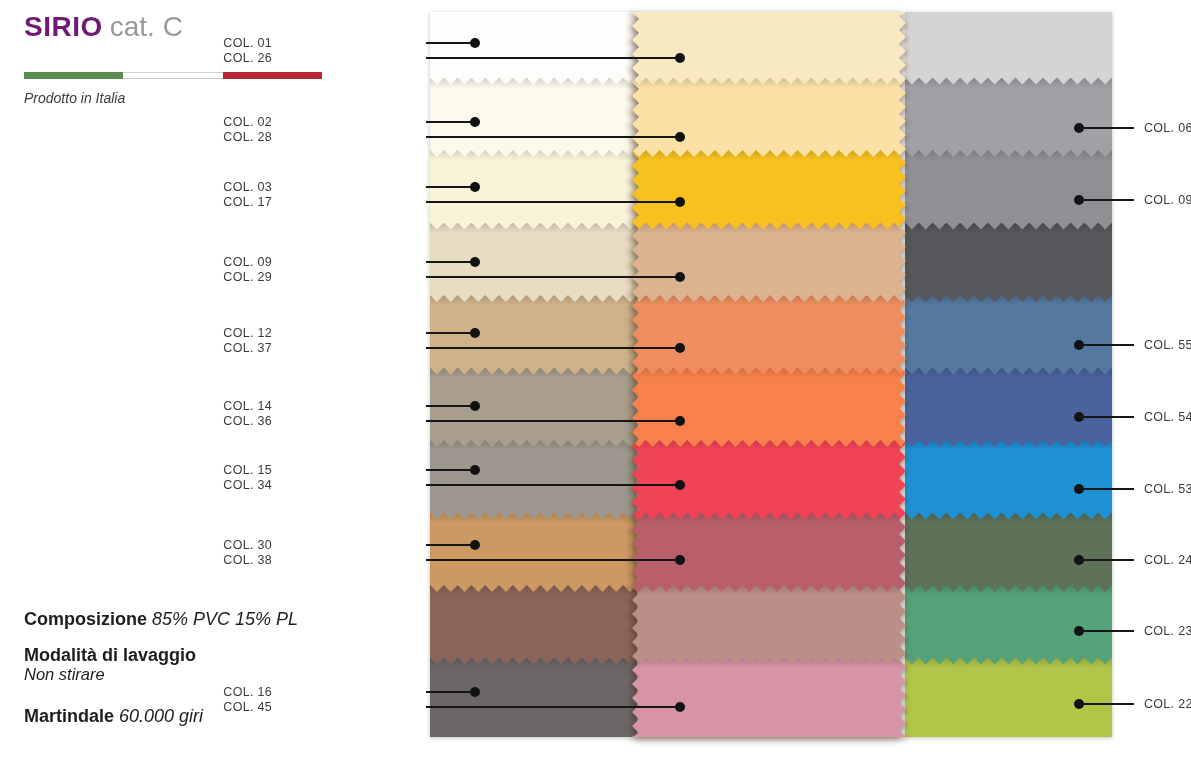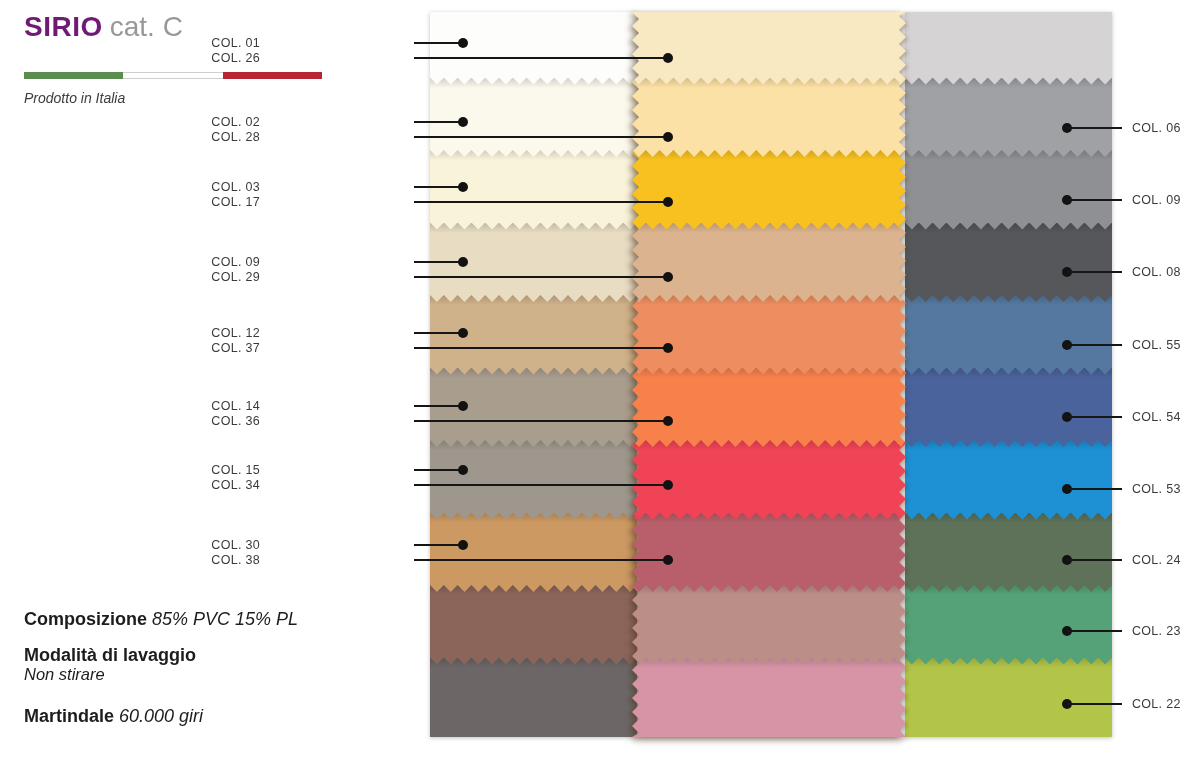--- a/index.html
+++ b/index.html
@@ -32,21 +32,21 @@
   #wrap-mid{left:632px;z-index:3;
     filter:drop-shadow(-3px 2px 3px rgba(74,50,28,.5)) drop-shadow(2px 2px 2px rgba(74,50,28,.3));}
   .strip{width:207px;}
   .strip.mid{width:274px;}
   .swatch{position:relative;height:72.5px;}
   .swatch + .swatch{height:79.5px;margin-top:-7px;}
   .swatch + .swatch::before{content:"";position:absolute;left:0;right:0;top:0;height:10px;
     background:linear-gradient(rgba(0,0,0,.16),rgba(0,0,0,0));}
 
   
-  .lrow,.rrow{position:absolute;left:0;width:1043px;height:34px;z-index:6;}
+  .lrow,.rrow{position:absolute;left:12px;width:1043px;height:34px;z-index:6;}
   .rrow{height:18px;}
   .lbl{position:absolute;font-size:12.5px;letter-spacing:.3px;color:#3b3b39;line-height:16px;white-space:nowrap;}
   .l1t{right:783px;top:0;}
   .l2t{right:783px;top:15px;text-align:center;}
   .rlbl{left:1132px;top:0;}
   .ln{position:absolute;height:2px;background:#161616;}
   .ln1{left:414px;width:49px;top:7px;}
   .ln2{left:414px;width:254px;top:22px;}
   .rln{left:1067px;width:55px;top:7px;}
   .dot{position:absolute;width:10px;height:10px;border-radius:50%;background:#121212;}
@@ -182,36 +182,39 @@
       <div class="dot dot2"></div>
   </div>
   <div class="lrow" style="top:537px">
     <span class="lbl l1t">COL. 30</span>
     <span class="lbl l2t">COL. 38</span>
     <div class="ln ln1"></div>
       <div class="dot dot1"></div>
     <div class="ln ln2"></div>
       <div class="dot dot2"></div>
   </div>
+  <div class="lrow" style="top:684px">
+    <span class="lbl l1t">COL. 16</span>
+    <span class="lbl l2t">COL. 45</span>
+    <div class="ln ln1"></div>
+      <div class="dot dot1"></div>
+    <div class="ln ln2"></div>
+      <div class="dot dot2"></div>
+  </div>
 
   <div class="rrow" style="top:120px">
     <div class="dot rdot"></div>
       <div class="ln rln"></div>
     <span class="lbl rlbl">COL. 06</span>
   </div>
   <div class="rrow" style="top:192px">
     <div class="dot rdot"></div>
       <div class="ln rln"></div>
     <span class="lbl rlbl">COL. 09</span>
   </div>
-  <div class="rrow" style="top:264px">
-    <div class="dot rdot"></div>
-      <div class="ln rln"></div>
-    <span class="lbl rlbl">COL. 08</span>
-  </div>
   <div class="rrow" style="top:337px">
     <div class="dot rdot"></div>
       <div class="ln rln"></div>
     <span class="lbl rlbl">COL. 55</span>
   </div>
   <div class="rrow" style="top:409px">
     <div class="dot rdot"></div>
       <div class="ln rln"></div>
     <span class="lbl rlbl">COL. 54</span>
   </div>

